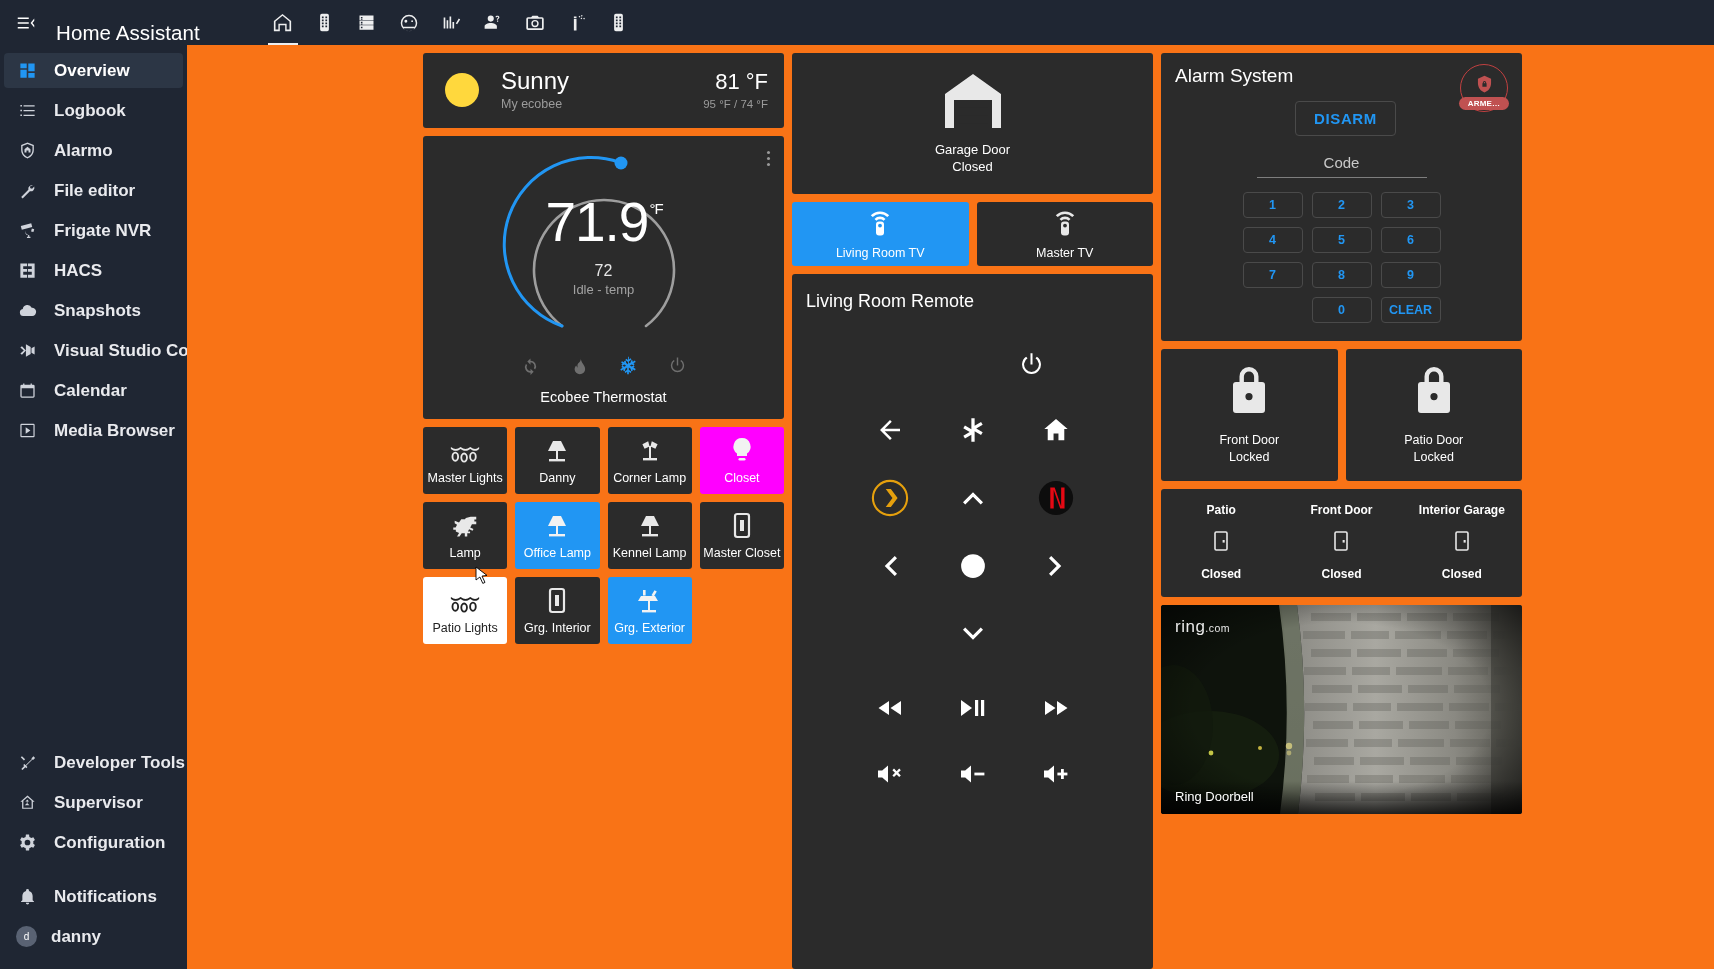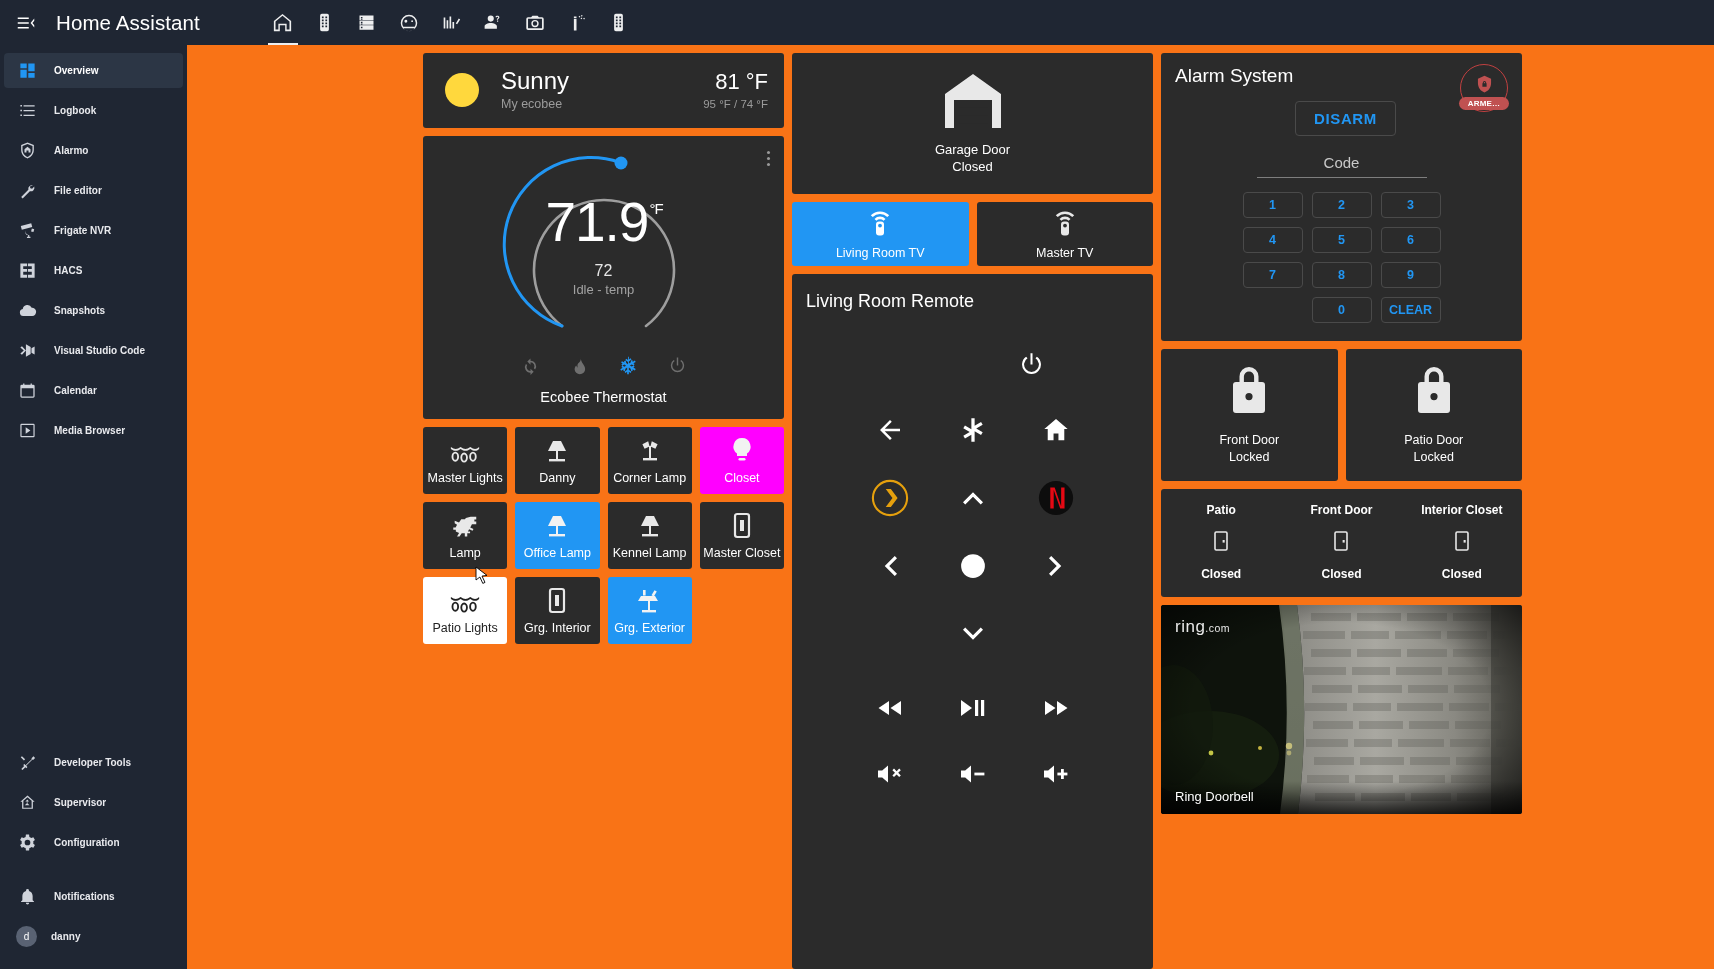--- a/index.html
+++ b/index.html
@@ -9,21 +9,21 @@
     font-family: "Liberation Sans", sans-serif;
     overflow: hidden;
     color: #ffffff;
   }
 
   
   .appbar {
     height: 45px;
     background: #1f2633;
     display: flex;
-    align-items: center;
+    align-items: flex-end;
     position: relative;
   }
   .menu-btn {
     width: 52px; height: 45px;
     display: flex; align-items: center; justify-content: center;
     cursor: pointer;
   }
   .app-title {
     font-size: 20.5px;
     font-weight: 500;
@@ -76,21 +76,21 @@
   .side-item.active { background: #2c3645; }
   .side-item.active .side-label { color: #ffffff; }
   .side-ico {
     width: 26px; height: 24px;
     display: flex; align-items: center; justify-content: center;
     flex: 0 0 26px;
     color: #cfd3db;
   }
   .side-item.active .side-ico { color: #2196f3; }
   .side-label {
-    font-size: 10px;
+    font-size: 17px;
     font-weight: 600;
     margin-left: 14px;
     white-space: nowrap;
     color: #e9eaee;
   }
   .side-bottom { position: absolute; bottom: 0; left: 0; right: 0; padding-bottom: 10px; }
   .side-sep { height: 14px; }
   .avatar {
     width: 21px; height: 21px; border-radius: 50%;
     background: #596273;
@@ -949,21 +949,21 @@
           <div class="sensor-name">Front Door</div>
           <div class="sensor-ico">
             <svg width="14" height="20" viewBox="0 0 14 20">
                 <rect x="1" y="1" width="12" height="18" rx="1.2" fill="none" stroke="#e8e8e8" stroke-width="1.6"></rect>
                 <rect x="8.6" y="9" width="2.1" height="2.6" fill="#e8e8e8"></rect>
               </svg>
           </div>
           <div class="sensor-state">Closed</div>
         </div>
         <div class="sensor">
-          <div class="sensor-name">Interior Closet</div>
+          <div class="sensor-name">Interior Garage</div>
           <div class="sensor-ico">
             <svg width="14" height="20" viewBox="0 0 14 20">
                 <rect x="1" y="1" width="12" height="18" rx="1.2" fill="none" stroke="#e8e8e8" stroke-width="1.6"></rect>
                 <rect x="8.6" y="9" width="2.1" height="2.6" fill="#e8e8e8"></rect>
               </svg>
           </div>
           <div class="sensor-state">Closed</div>
         </div>
       </div>
 

